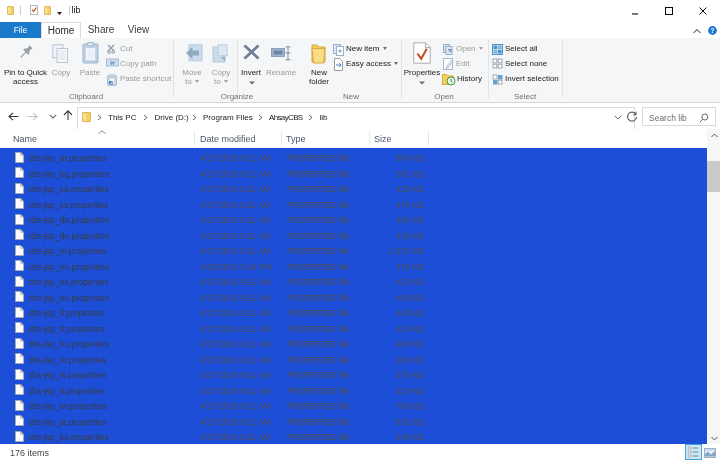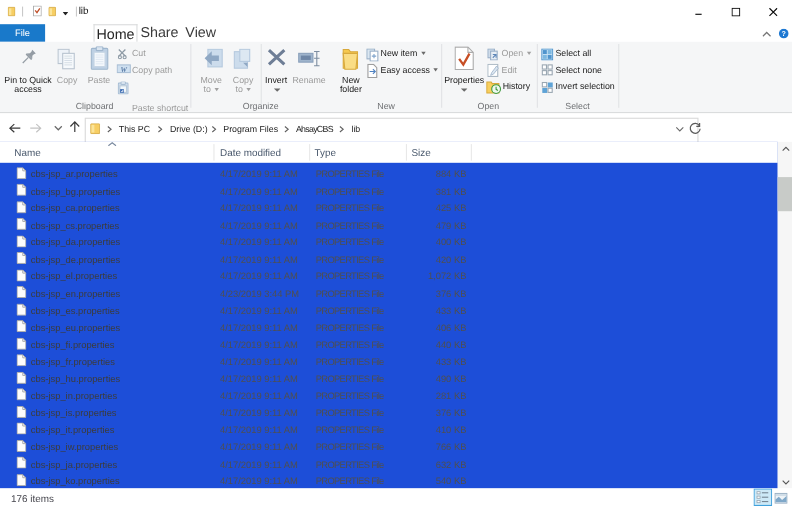--- a/index.html
+++ b/index.html
@@ -10,21 +10,21 @@
 
 
 .titlebar { position:absolute; top:0; left:0; width:720px; height:22px; background:#fff; }
 .ttxt { position:absolute; left:71.5px; top:5px; font-size:9px; color:#111; }
 .qsep { position:absolute; width:1px; height:9px; background:#c9c9c9; top:6px; }
 
 
 .tabrow { position:absolute; top:22px; left:0; width:720px; height:16px; background:#fff; }
 .filetab { position:absolute; left:0; top:0; width:41px; height:16px; background:#1979ca; color:#fff;
            font-size:8.5px; text-align:center; line-height:16px; }
-.tab { position:absolute; top:0; height:16px; font-size:13px; color:#3b3b3b; text-align:center; line-height:16px;margin-left:44px; }
+.tab { position:absolute; top:0; height:16px; font-size:10px; color:#3b3b3b; text-align:center; line-height:16px; }
 .hometab { left:41px; width:40px; background:#fff; border:1px solid #dadbdc; border-bottom:none; color:#262626; }
 
 
 .ribbon { position:absolute; top:38px; left:0; width:720px; height:65px; background:#f5f6f7;
           border-bottom:1px solid #d4d5d6; }
 .gsep { position:absolute; top:2px; width:1px; height:58px; background:#e2e3e5; }
 .glabel { position:absolute; top:54px; font-size:8px; color:#6d6f72; width:80px; text-align:center; line-height:9px; }
 .biglabel { position:absolute; top:29.5px; font-size:8px; text-align:center; line-height:9px; }
 .smalllabel { position:absolute; font-size:8px; line-height:9px; white-space:nowrap;text-align:center; }
 .r1 { top:5.5px; } .r2 { top:20.5px; } .r3 { top:36px; }
@@ -172,21 +172,21 @@
   <div class="smalllabel gray r2" style="left:120px;">Copy path</div>
   <span class="abs" style="left:107px; top:35.5px;">
     <svg width="10" height="12" viewBox="0 0 10 12">
         <rect x="0.5" y="1.5" width="9" height="10" rx="0.8" fill="#cfdced" stroke="#a8bed4"></rect>
         <rect x="3" y="0.3" width="4" height="2.4" rx="0.5" fill="#e6eef7" stroke="#a8bed4"></rect>
         <rect x="2" y="4" width="6" height="6" fill="#f2f7fb" stroke="#b9cad9"></rect>
         <rect x="2.2" y="7" width="3.4" height="3.4" fill="#3c6cb4"></rect>
         <path d="M3 9.3 l1.6 0 l0 -1.6" stroke="#fff" stroke-width="0.7" fill="none"></path>
       </svg>
   </span>
-  <div class="smalllabel gray r3" style="left:120px;margin-top:20px;">Paste shortcut</div>
+  <div class="smalllabel gray r3" style="left:120px;">Paste shortcut</div>
   <div class="glabel" style="left:46px;">Clipboard</div>
 
   <span class="abs" style="left:183px; top:6px;">
     <svg width="20" height="20" viewBox="0 0 20 20">
         <rect x="6" y="0.8" width="13" height="16" fill="#ccdcec" stroke="#b5c9de"></rect>
         <path d="M16 6.5 h-6.5 v-3.8 l-6.5 6.3 6.5 6.3 v-3.8 h6.5 z" fill="#8fa8c4"></path>
       </svg>
   </span>
   <div class="biglabel gray" style="left:171px; width:42px;">Move<br>to <span class="caret caretg"></span></div>
   <span class="abs" style="left:212px; top:6px;">
@@ -344,20 +344,27 @@
     <span class="abs" style="left:230.2px; top:5.5px;"><svg width="5" height="7" viewBox="0 0 5 7">
           <path d="M1 1 L4 3.5 L1 6" fill="none" stroke="#616161" stroke-width="1"></path>
         </svg></span>
     <span class="crumb" style="left:241.5px;">lib</span>
     <span class="abs" style="left:536px; top:7px;"><svg width="8" height="5">
           <path d="M0.8 0.8 L4 4 L7.2 0.8" fill="none" stroke="#6a6a6a" stroke-width="1"></path>
         </svg></span>
     <span class="abs" style="left:548px; top:3px;"><svg width="12" height="12" viewBox="0 0 12 12">
           <path d="M9.8 3.2 A4.5 4.5 0 1 0 10.5 6" fill="none" stroke="#5a5a5a" stroke-width="1.1"></path>
           <path d="M10 0.8 v3 h-3" fill="none" stroke="#5a5a5a" stroke-width="1.1"></path>
+        </svg></span>
+  </div>
+  <div class="searchbox">
+    <span class="abs" style="left:6px; top:4.5px; font-size:8.5px; color:#6b6b6b; line-height:10px;">Search lib</span>
+    <span class="abs" style="left:56px; top:4.5px;"><svg width="10" height="10" viewBox="0 0 10 10">
+          <circle cx="5.8" cy="4" r="3" fill="none" stroke="#6a6a6a"></circle>
+          <path d="M3.6 6.4 L0.8 9.2" stroke="#6a6a6a"></path>
         </svg></span>
   </div>
 </div>
 
 <div class="content">
   <div class="hdr">
     <span class="h" style="left:13px;">Name</span>
     <span class="abs" style="left:98px; top:0px;"><svg width="8" height="4">
           <path d="M0.5 3.5 L4 0.8 L7.5 3.5" fill="none" stroke="#7a8aa0" stroke-width="1"></path>
         </svg></span>

